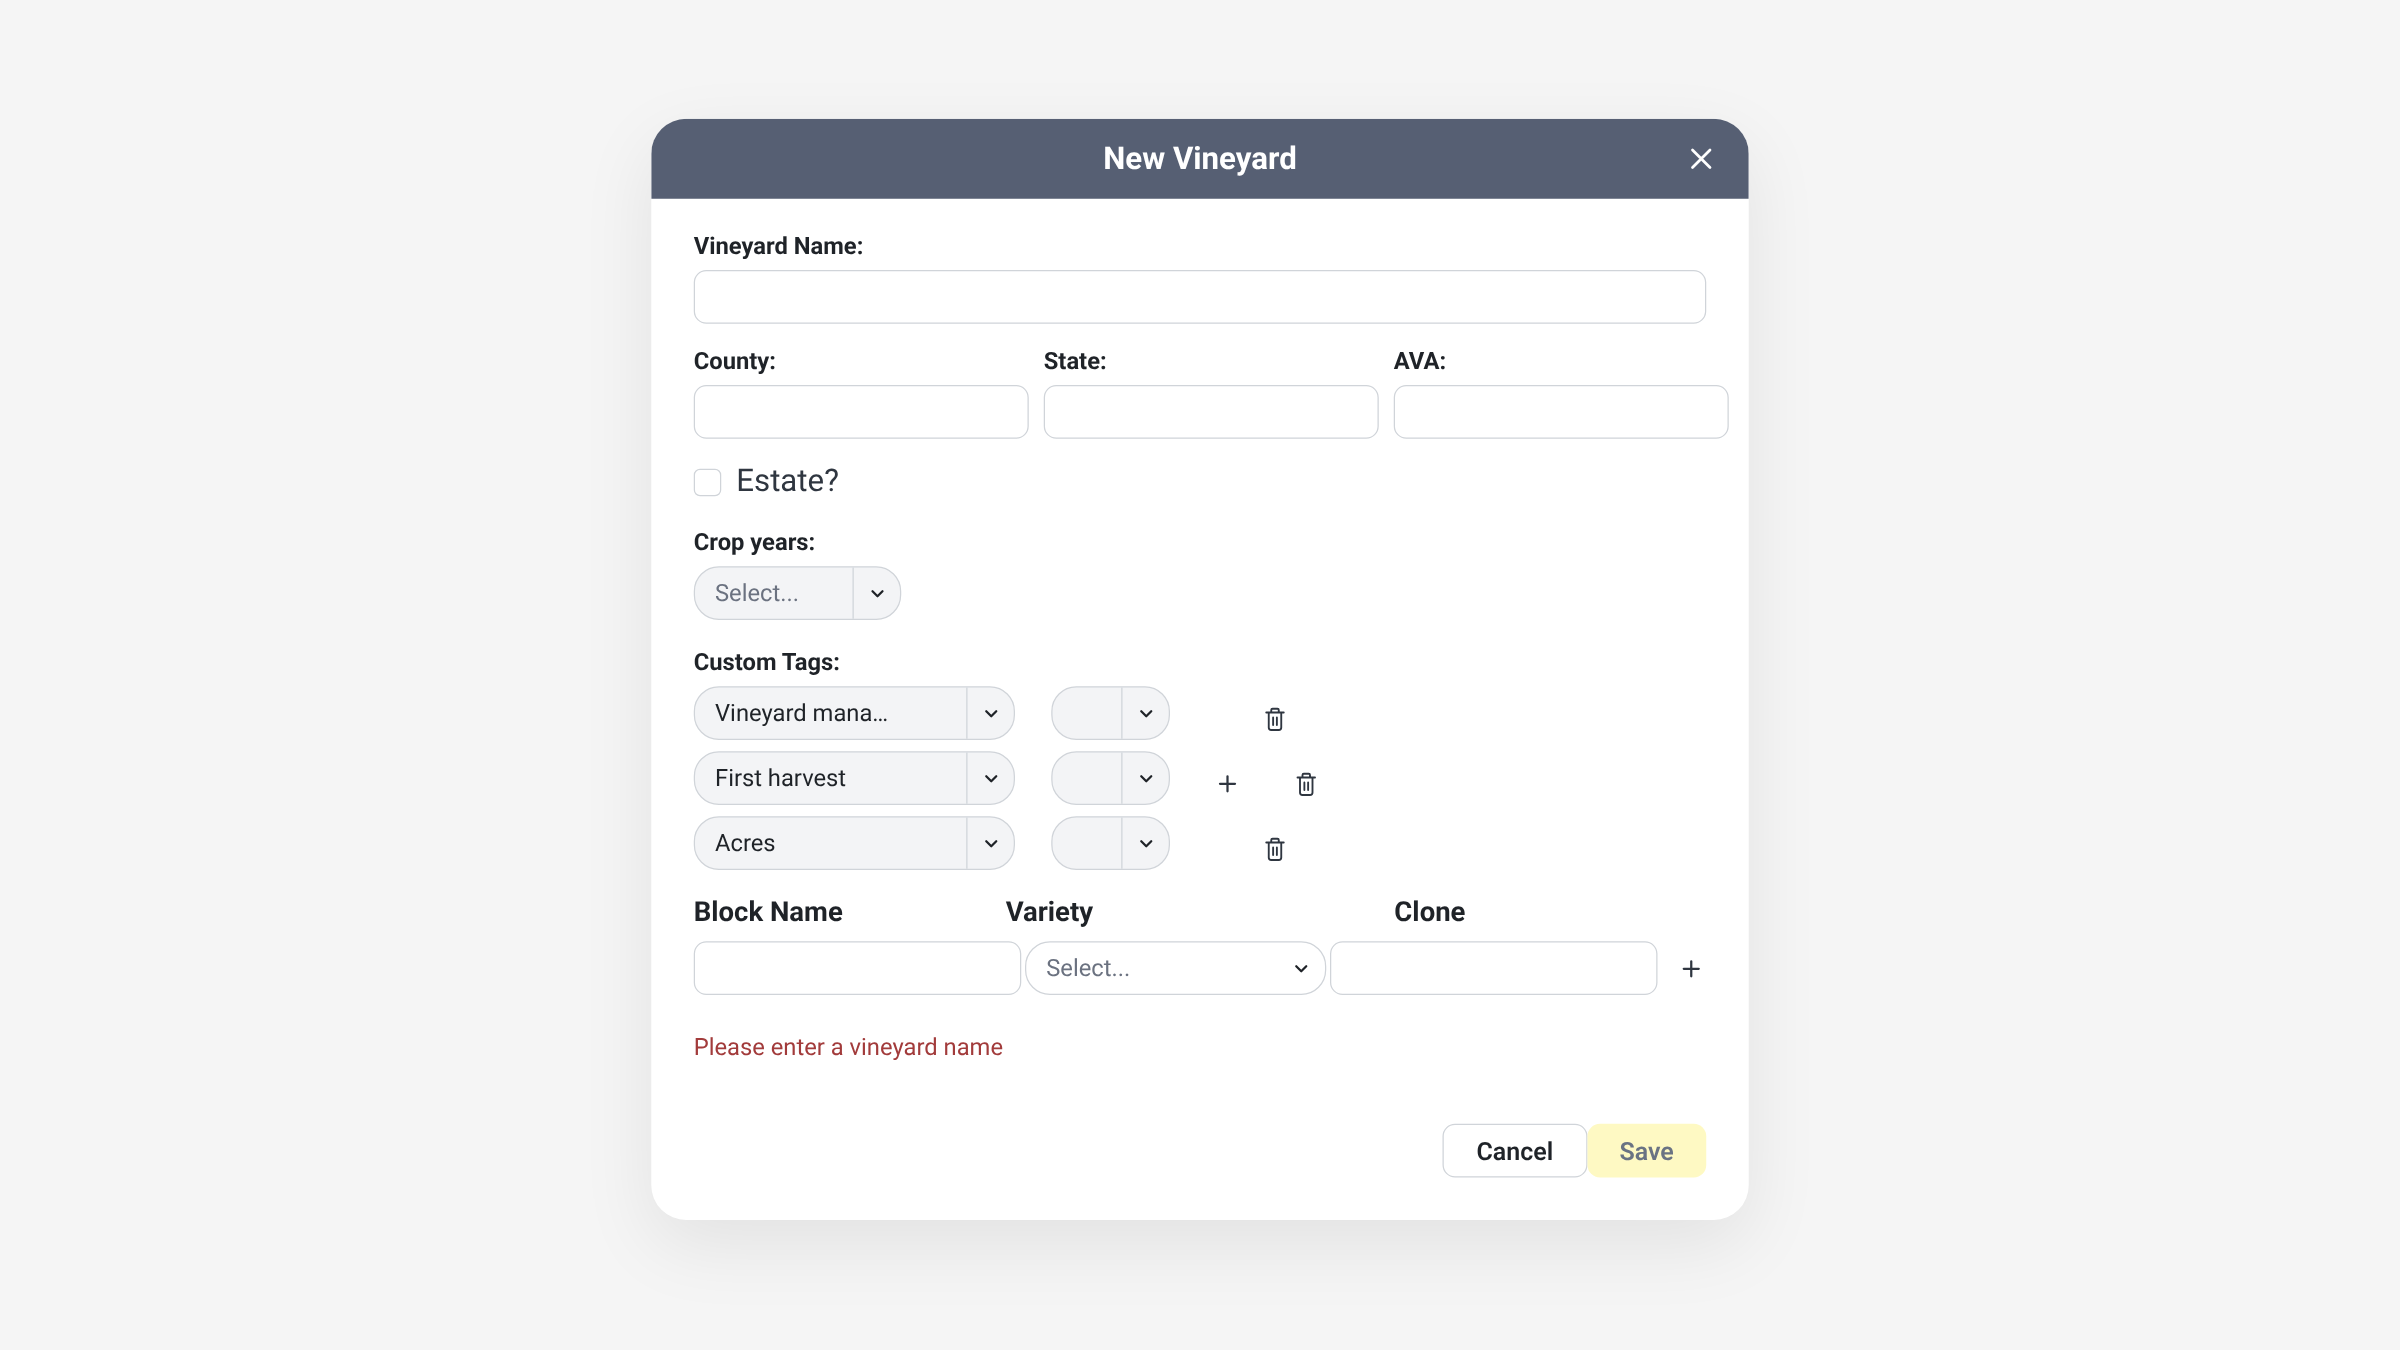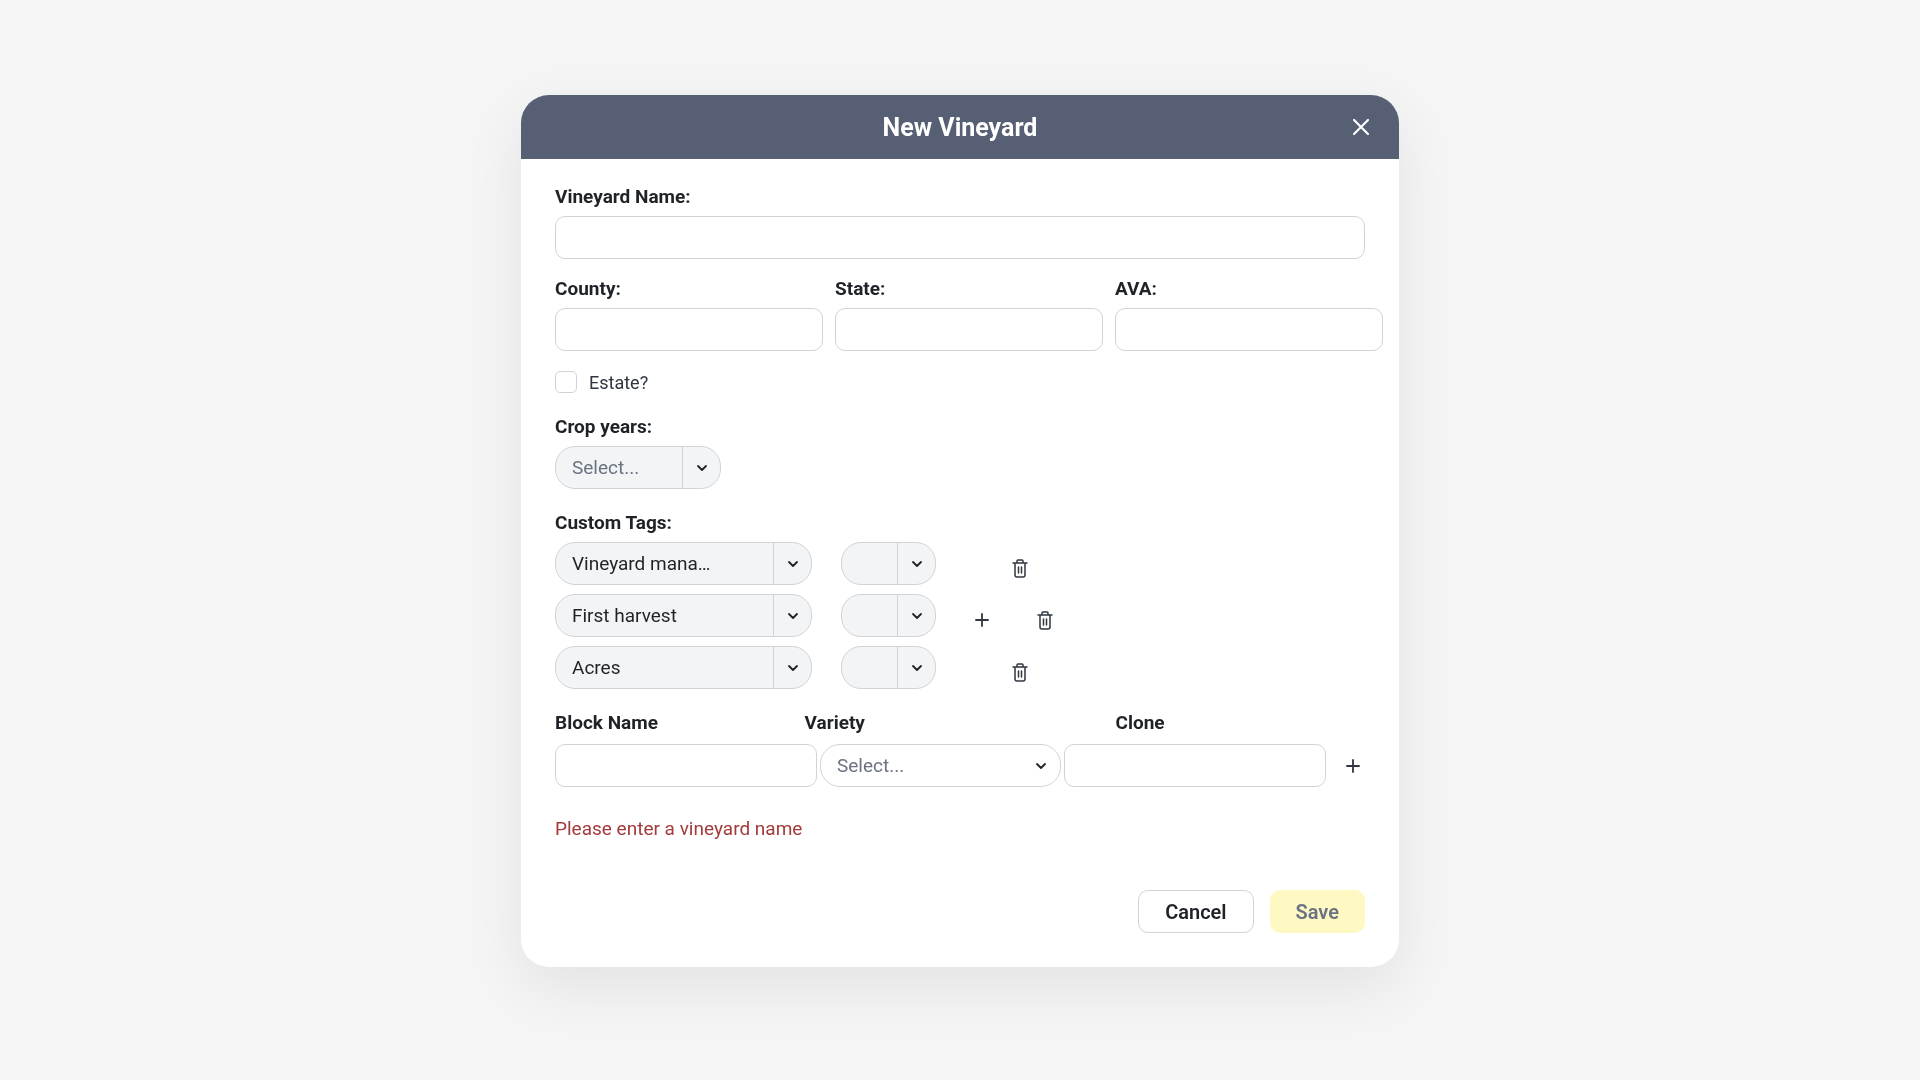--- a/index.html
+++ b/index.html
@@ -80,21 +80,21 @@
   }
   .checkbox {
     width: 22px;
     height: 22px;
     border: 1.5px solid #d0d4d9;
     border-radius: 5px;
     background: #fff;
     cursor: pointer;
   }
   .check-label {
-    font-size: 18px;
+    font-size: 25px;
     color: #2f3640;
   }
   .section-gap { margin-top: 22px; }
   .select {
     height: 43px;
     border: 1px solid #d0d4d9;
     border-radius: 20px;
     background: #f3f4f6;
     display: flex;
     align-items: center;
@@ -139,21 +139,21 @@
     justify-content: center;
     cursor: pointer;
     color: #2f3640;
   }
   .icon-btn.gap-left { margin-left: 38px; }
   .blocks-header {
     display: flex;
     margin-top: 10px;
   }
   .blocks-header .col-label {
-    font-size: 19px;
+    font-size: 22px;
     font-weight: 700;
     color: #1f2328;
   }
   .col-block-name { width: 268px; }
   .col-variety { width: 334px; }
   .col-clone { width: 268px; }
   .blocks-row {
     display: flex;
     align-items: center;
     gap: 3px;
@@ -162,21 +162,20 @@
   .blocks-row .txt-input { height: 43px; }
   .variety-select { height:43px; }
   .error-msg {
     color: #a23b3b;
     font-size: 19px;
     margin-top: 30px;
   }
   .footer {
     display: flex;
     justify-content: flex-end;
-    gap: 16px;
     padding: 30px 34px 34px 34px;
   }
   .btn {
     height: 43px;
     padding: 0 26px;
     border-radius: 10px;
     font-size: 20px;
     font-weight: 600;
     cursor: pointer;
     display: flex;

